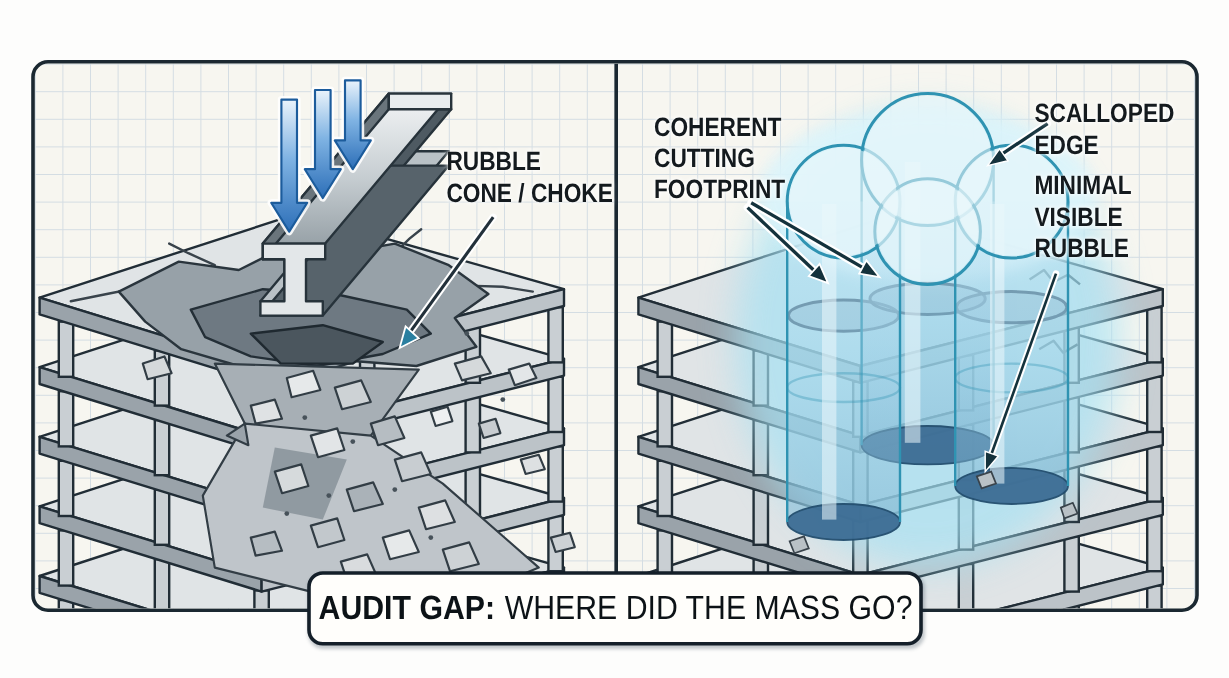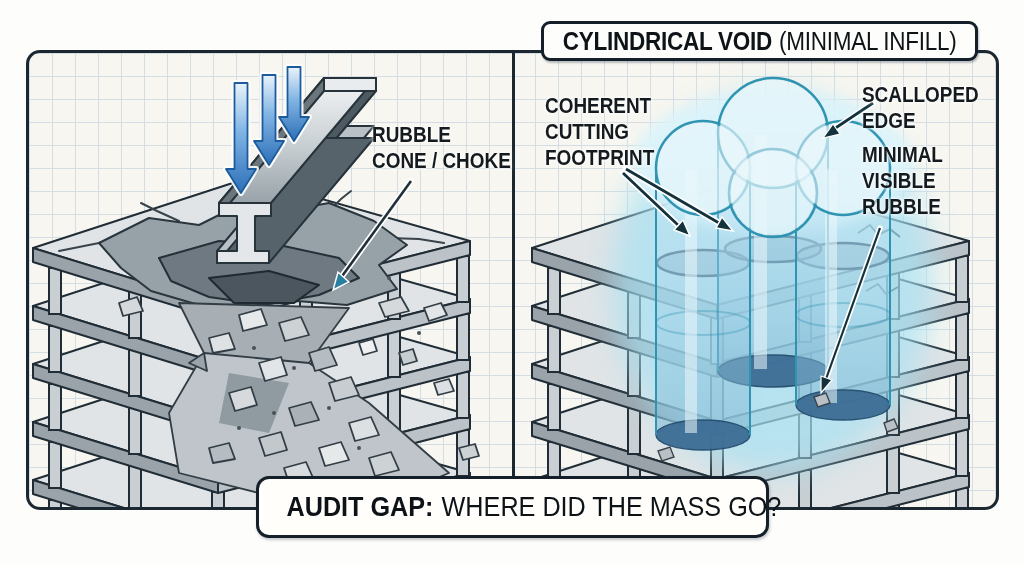--- a/index.html
+++ b/index.html
@@ -30,21 +30,21 @@
   .note{position:absolute;font-weight:bold;font-size:22px;line-height:26px;color:#141a1e;
         white-space:nowrap;transform:scaleX(.86);transform-origin:top left;
         text-shadow:0 0 6px rgba(255,255,255,.95),0 0 3px rgba(255,255,255,.95);}
   .n-rubble{left:372px;top:122px;}
   .n-footprint{left:545px;top:93px;}
   .n-scalloped{left:862px;top:82px;}
   .n-minimal{left:862px;top:142px;}
   
   .audit{position:absolute;left:256px;top:476px;width:513px;height:62px;box-sizing:border-box;
          background:#fffefb;border:3px solid #141f29;border-radius:13px;display:flex;
-         align-items:center;box-shadow:1px 2px 3px rgba(20,40,60,.25);}
+         align-items:center;justify-content:center;box-shadow:1px 2px 3px rgba(20,40,60,.25);}
   .audit .inner{font-size:28px;color:#0c1216;white-space:nowrap;transform:scaleX(.9);}
   .audit .inner b{font-weight:bold;margin-right:9px;}
   .audit .inner span{font-weight:normal;}
 </style>
 </head>
 <body>
 
 <div class="stage">
 
   <div class="frame">
@@ -290,25 +290,20 @@
       <g>
         <line x1="352" y1="175" x2="298" y2="326" stroke="#ffffff" stroke-width="5.5" stroke-linecap="round"></line>
         <line x1="352" y1="175" x2="298" y2="326" stroke="#14323c" stroke-width="2.2"></line>
         <polygon points="293,340 293,323 304,327" fill="#14323c" stroke="#ffffff" stroke-width="1.2"></polygon>
       </g>
     </svg>
 
     <div class="divider"></div>
   </div>
 
-  <div class="titlebox tb-right">
-    <div class="inner">
-      <b>CYLINDRICAL VOID</b><span>(MINIMAL INFILL)</span>
-    </div>
-  </div>
 
   <div class="note n-rubble">
     <div>RUBBLE</div>
     <div>CONE / CHOKE</div>
   </div>
   <div class="note n-footprint">
     <div>COHERENT</div>
     <div>CUTTING</div>
     <div>FOOTPRINT</div>
   </div>

